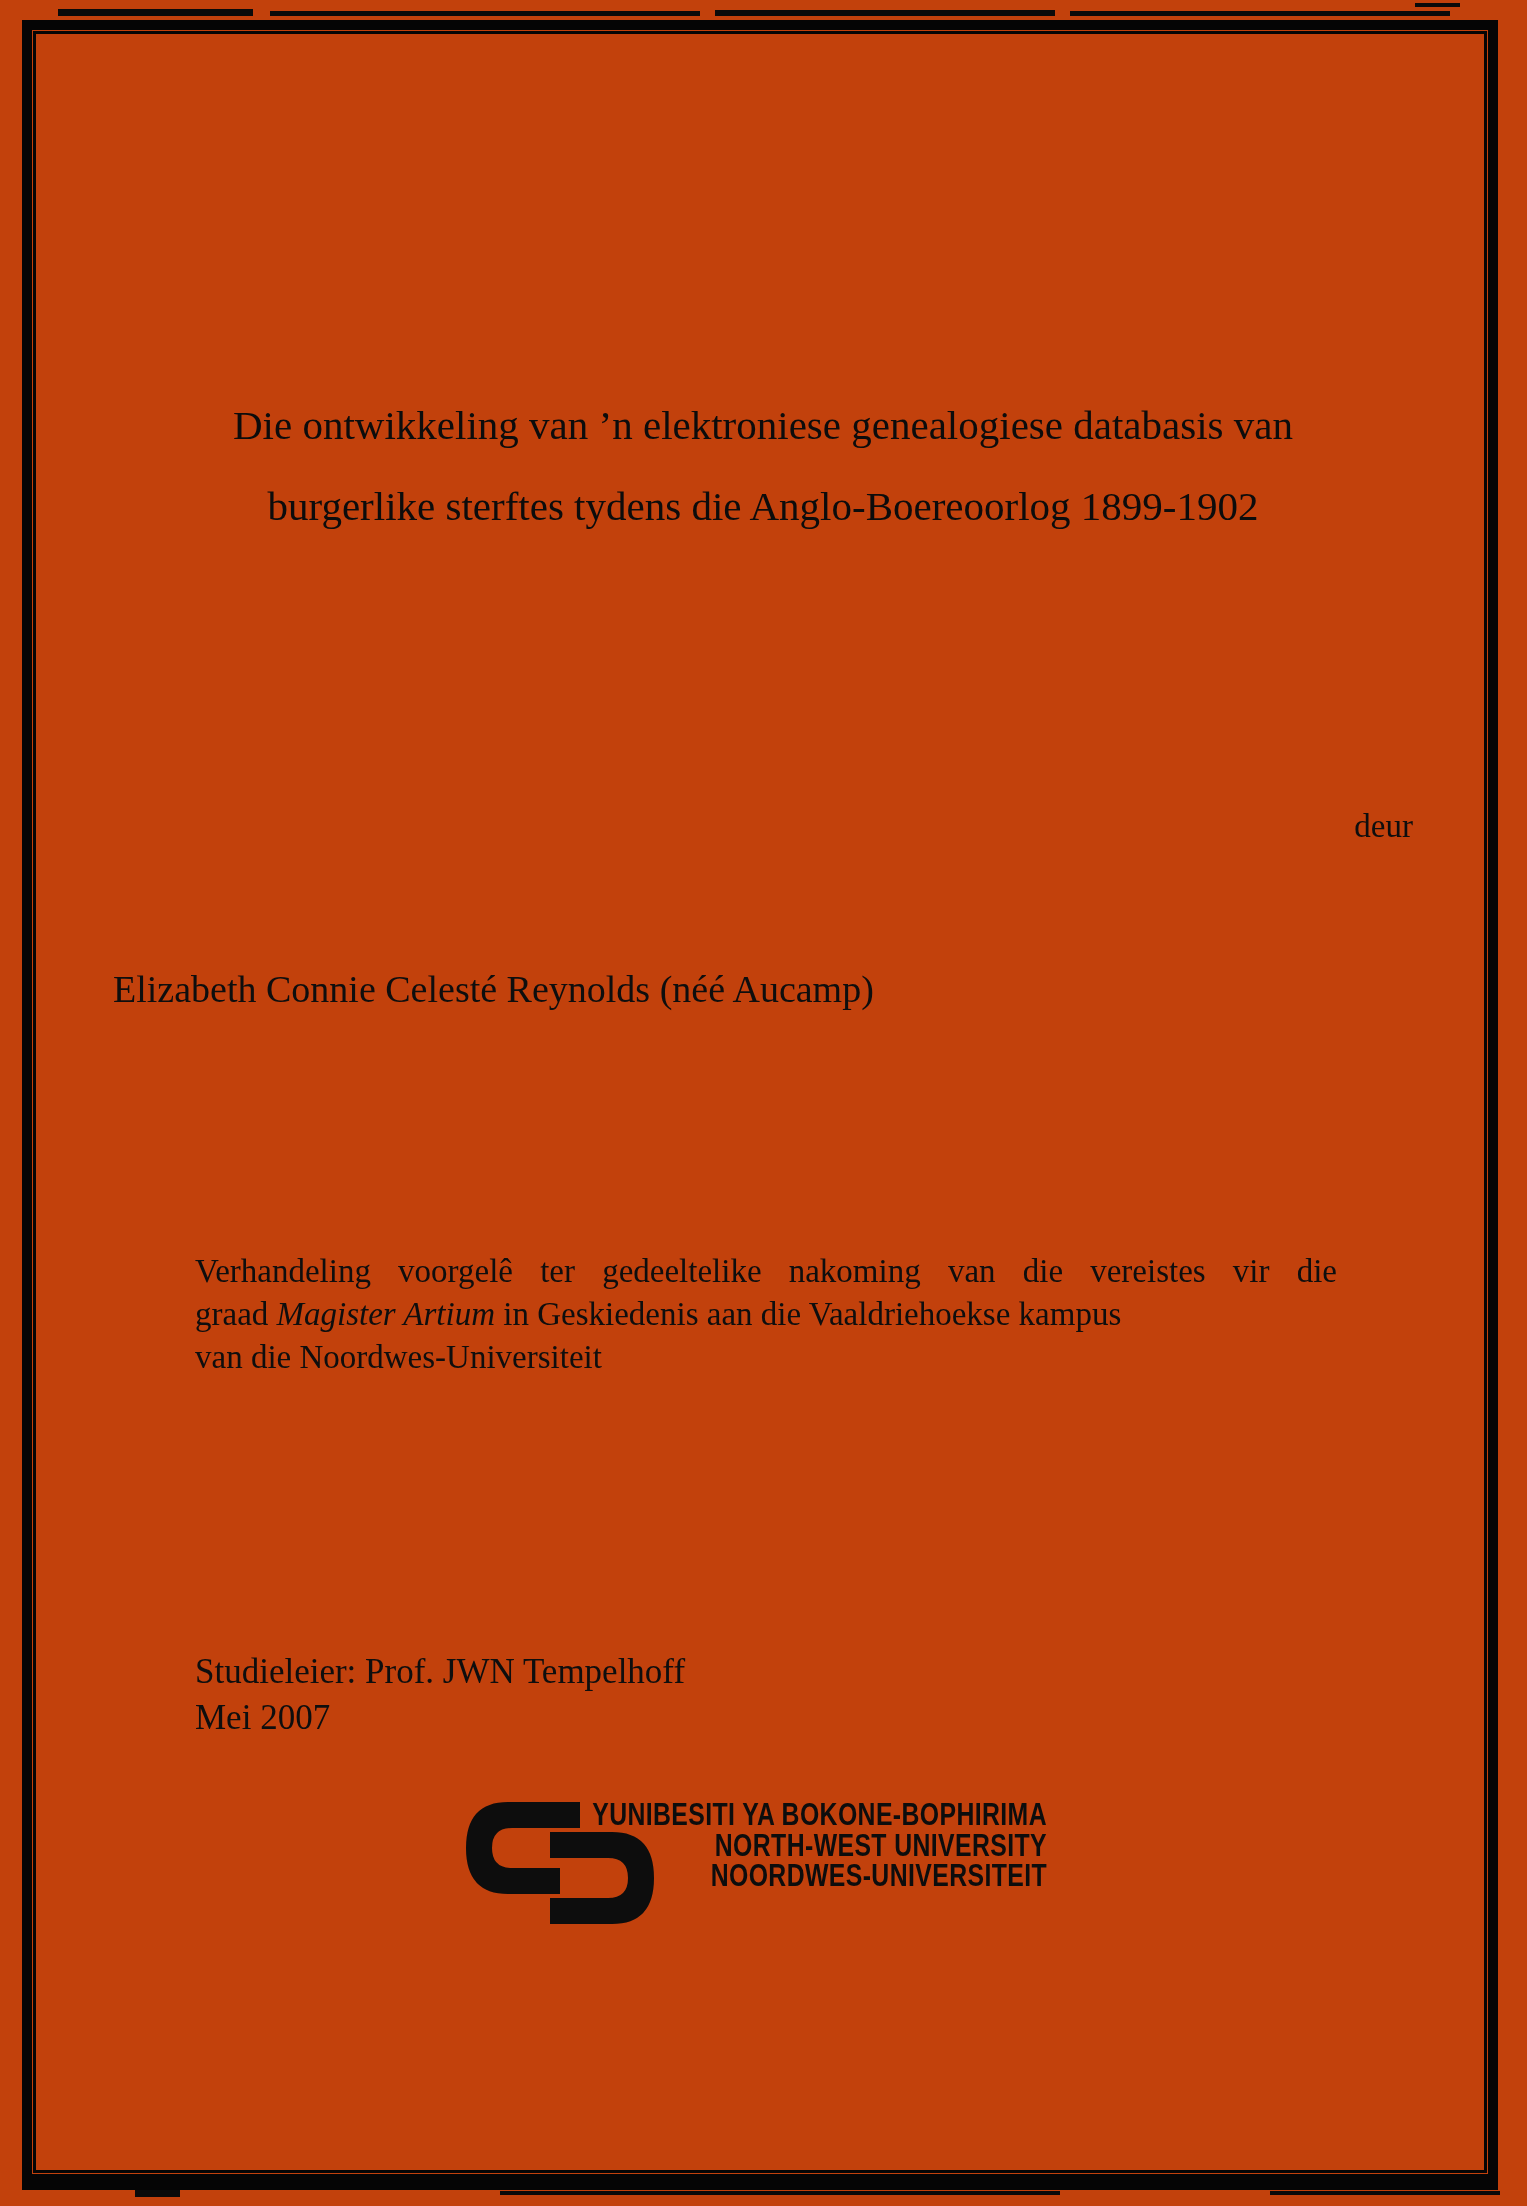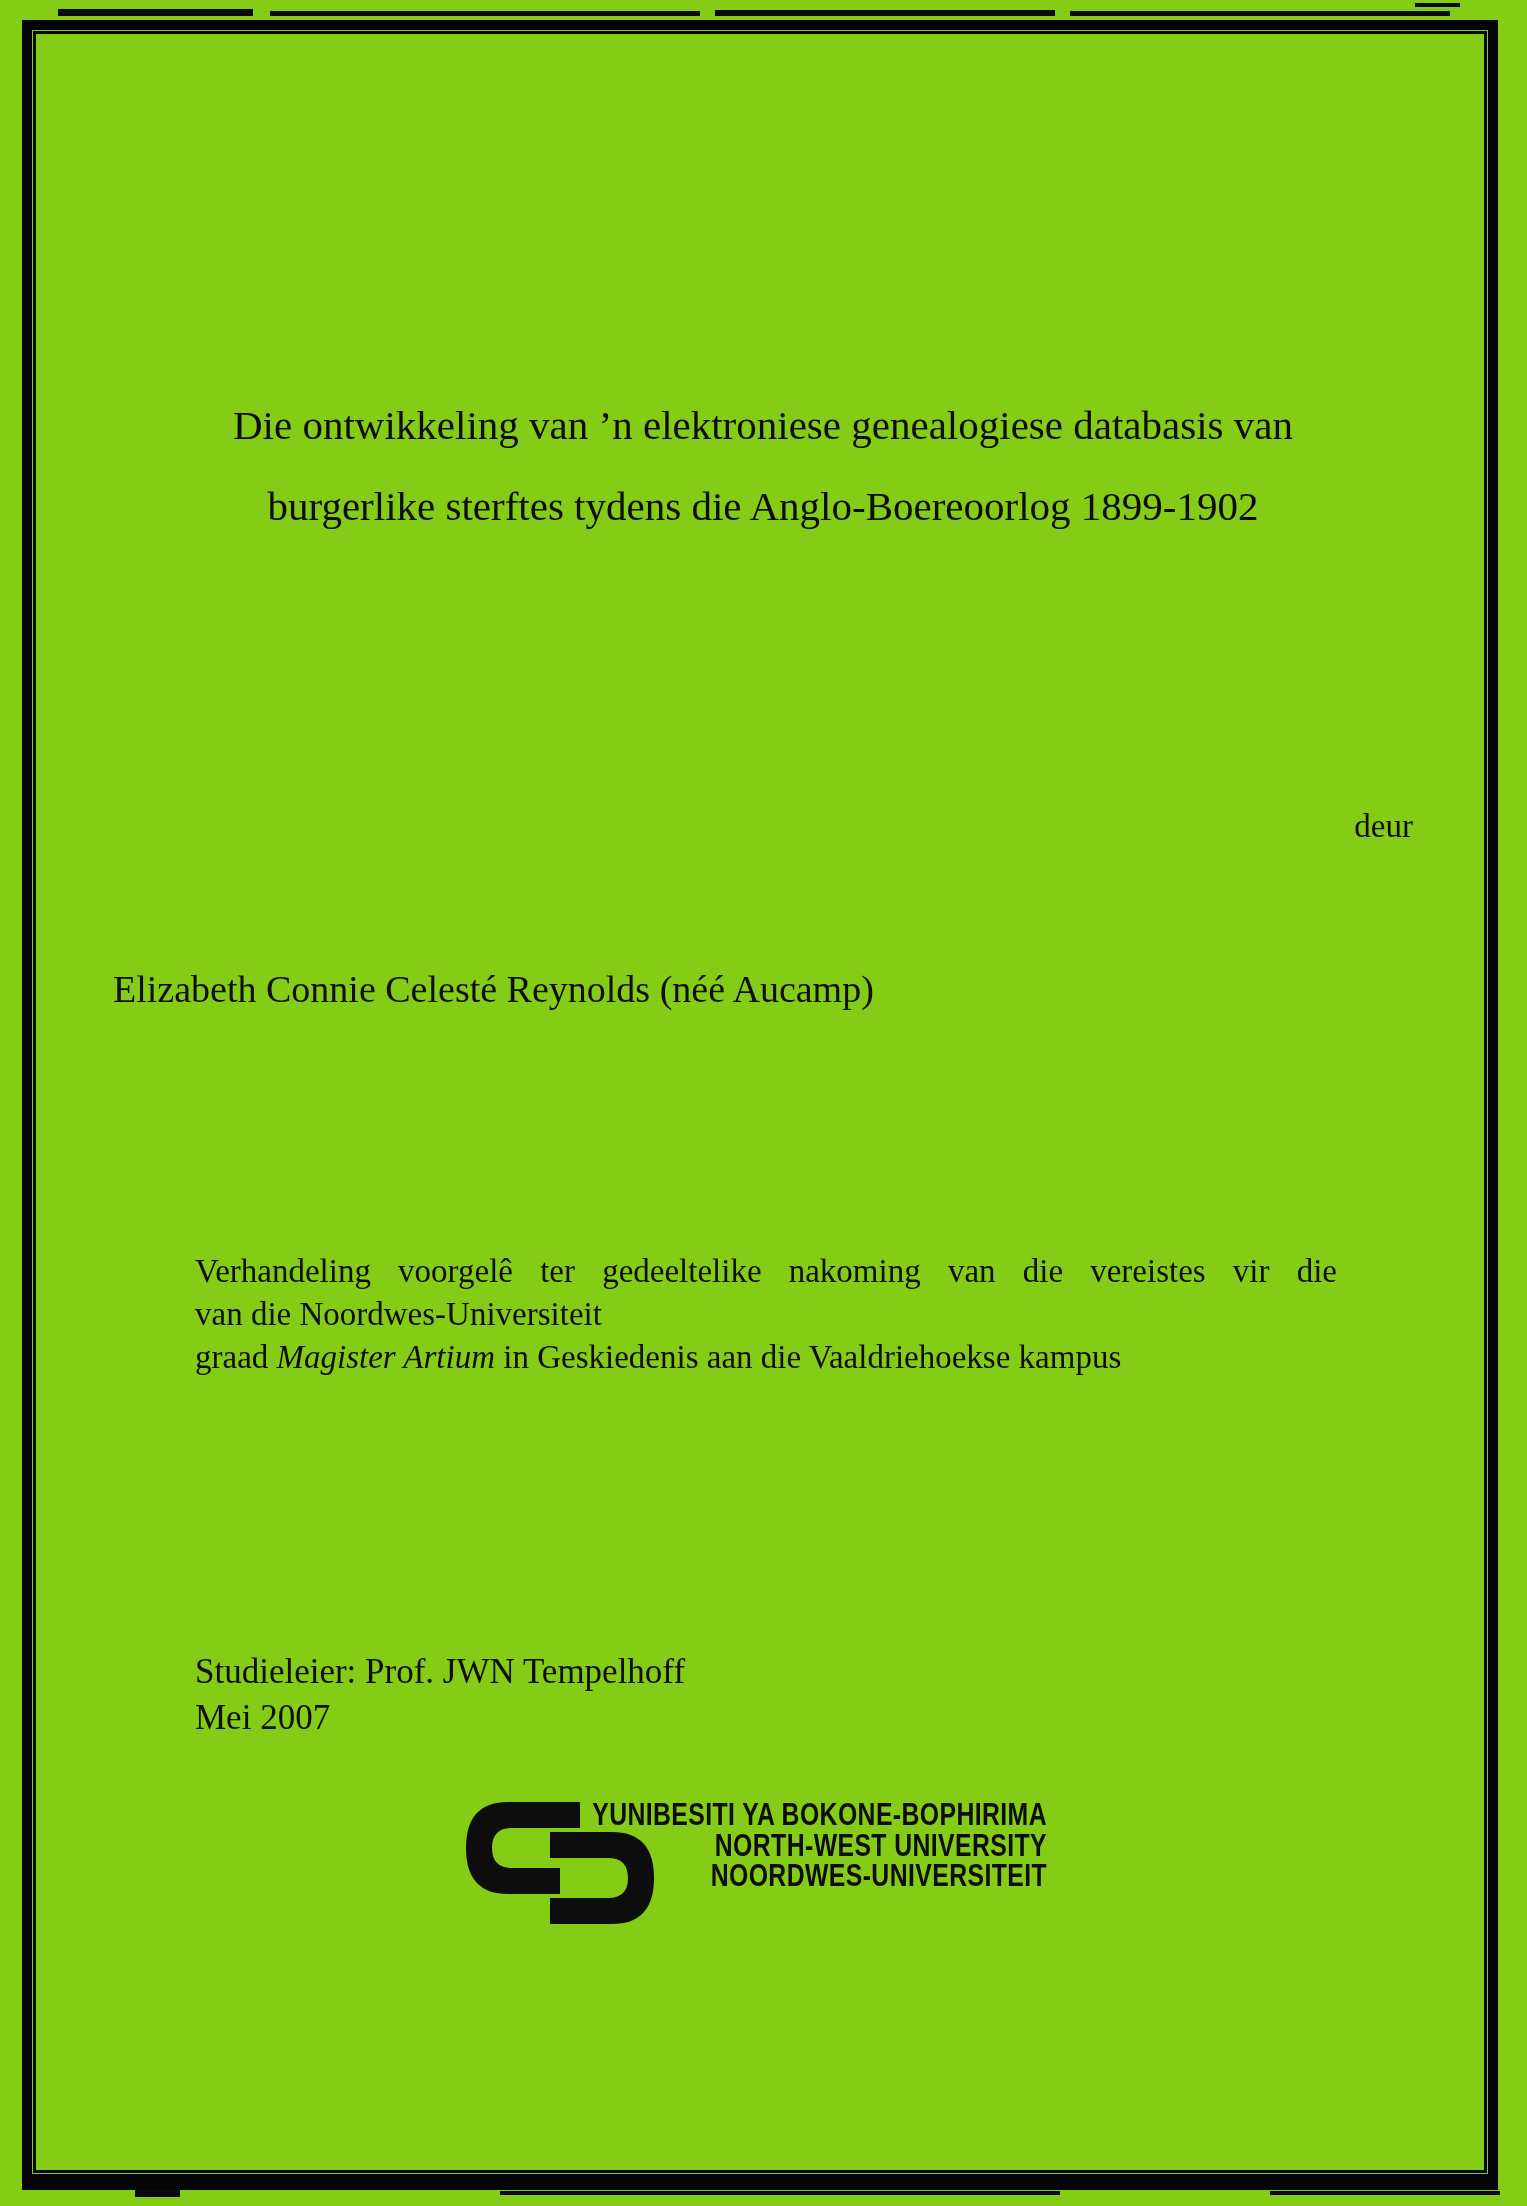--- a/index.html
+++ b/index.html
@@ -1,17 +1,17 @@
 <!DOCTYPE html>
 <html><head>
 <meta charset="utf-8">
 <style>
   html,body { margin:0; padding:0; background:#ffffff; }
   .page {
-    position:relative; width:1527px; height:2206px; background:#84cc16;
+    position:relative; width:1527px; height:2206px; background:#c2410c;
     font-family:"Liberation Serif","DejaVu Serif",serif; color:#0e0e0e;
     overflow:hidden;
     text-decoration:underline;
   }
   
   .artifact { position:absolute; background:#0a0a0a; }
   
   .frame-outer {
     position:absolute; left:22px; top:20px; width:1476px; height:2170px;
     box-sizing:border-box; border:10px solid #050505; border-bottom-width:16px;
@@ -77,24 +77,24 @@
     <div>Die ontwikkeling van ’n elektroniese genealogiese databasis van</div>
     <div>burgerlike sterftes tydens die Anglo-Boereoorlog 1899-1902</div>
   </div>
 
   <div class="byline">deur</div>
 
   <div class="author">Elizabeth Connie Celesté Reynolds (néé Aucamp)</div>
 
   <div class="submission">
     <div class="just">Verhandeling voorgelê ter gedeeltelike nakoming van die vereistes vir die</div>
-    <div>van die Noordwes-Universiteit</div>
     <div>
       <span>graad </span><em>Magister Artium</em><span> in Geskiedenis aan die Vaaldriehoekse kampus</span>
     </div>
+    <div>van die Noordwes-Universiteit</div>
   </div>
 
   <div class="advisor">
     <div>Studieleier: Prof. JWN Tempelhoff</div>
     <div>Mei 2007</div>
   </div>
 
   <div class="logo-mark">
     <svg viewBox="0 0 196 122" xmlns="http://www.w3.org/2000/svg" aria-hidden="true">
       <path fill="#0d0d0d" d="M118,0 H46 Q4,0 4,46 Q4,92 46,92 H98 V66 H50 Q30,66 30,46 Q30,26 50,26 H118 Z"></path>

